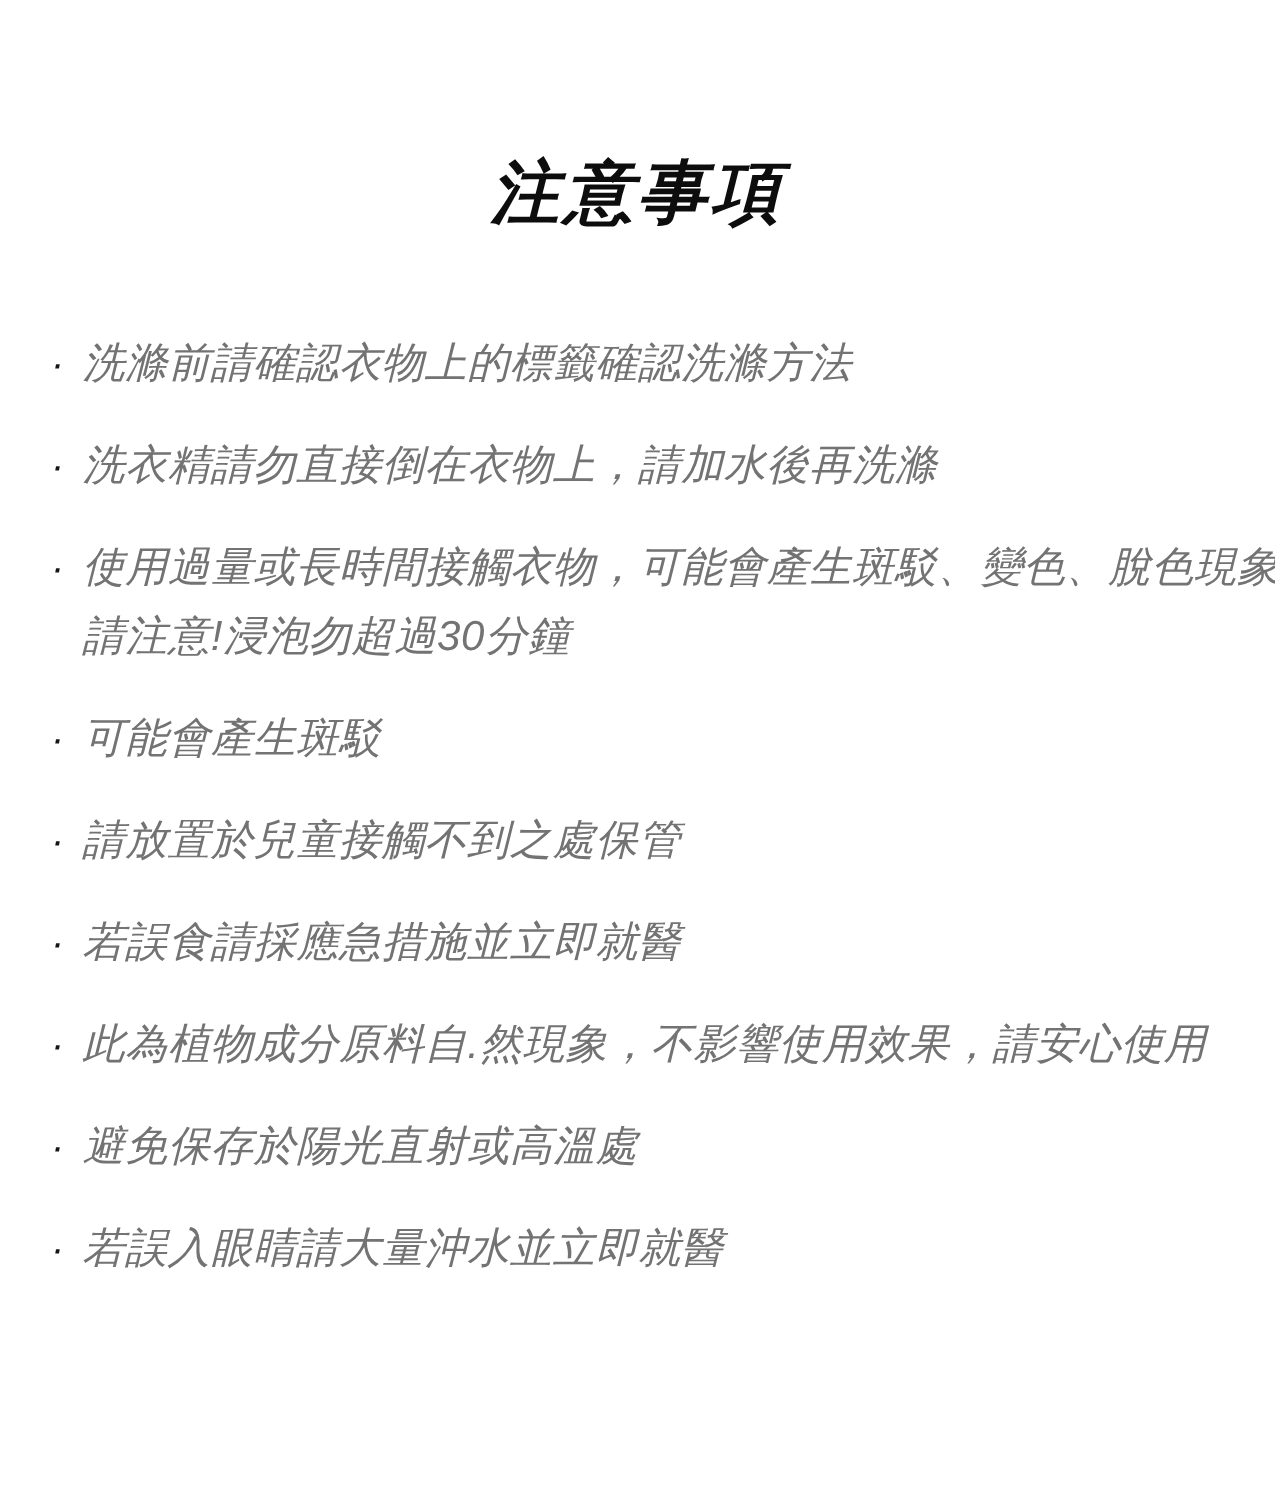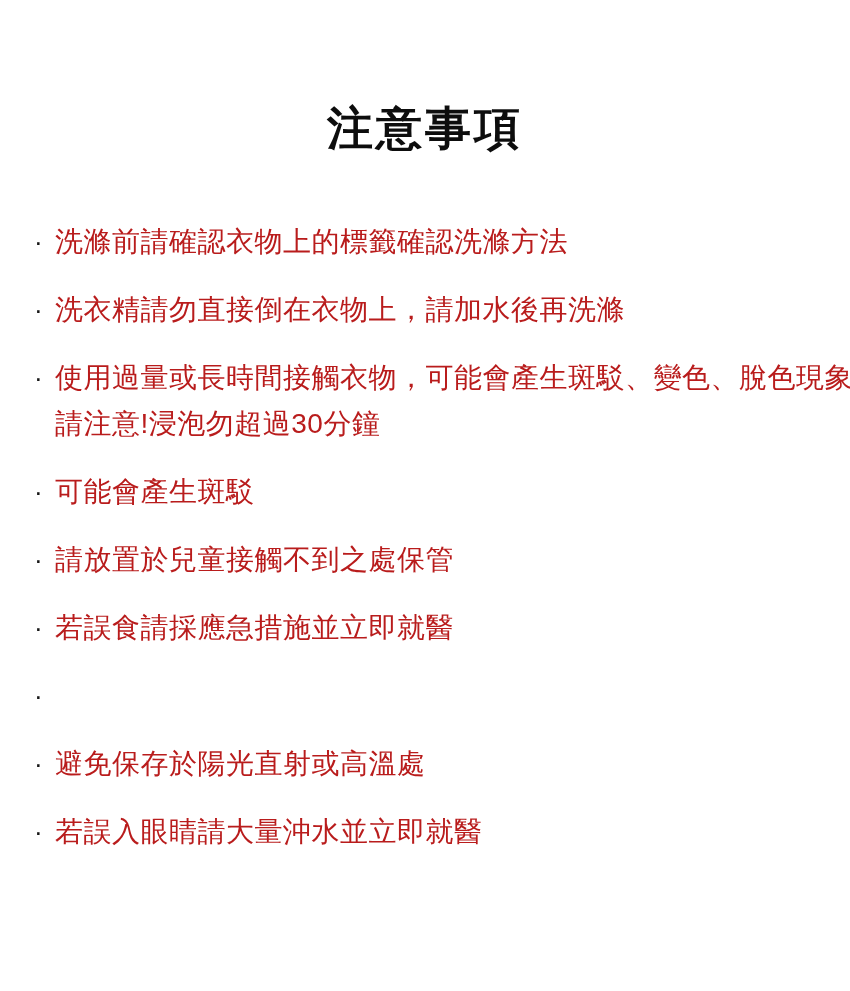--- a/index.html
+++ b/index.html
@@ -9,20 +9,21 @@
     height: 991px;
     font-family: "Liberation Sans", "DejaVu Sans", sans-serif;
     color: #161616;
   }
   .page {
     position: relative;
     width: 850px;
     height: 991px;
     background: #ffffff;
     overflow: hidden;
+    font-style: italic;
   }
   .title {
     margin-top: 97px;
     text-align: center;
     font-size: 46px;
     font-weight: 700;
     letter-spacing: 3px;
     line-height: 1.35;
     color: #0d0d0d;
   }
@@ -41,21 +42,21 @@
     width: 21px;
     font-size: 26px;
     line-height: 46px;
     color: #161616;
   }
   .note-text {
     flex: 1 1 auto;
     font-size: 28px;
     line-height: 46px;
     letter-spacing: 0.5px;
-    color: #b91c1c;
+    color: #737373;
   }
   .note-line { white-space: nowrap; }
 </style>
 </head>
 <body>
 
 <div class="page">
 
   <h1 class="title">注意事項</h1>
 
@@ -100,20 +101,21 @@
     <div class="note-item">
       <span class="bullet">·</span>
       <div class="note-text">
         <div class="note-line">若誤食請採應急措施並立即就醫</div>
       </div>
     </div>
 
     <div class="note-item">
       <span class="bullet">·</span>
       <div class="note-text">
+        <div class="note-line">此為植物成分原料自.然現象，不影響使用效果，請安心使用</div>
       </div>
     </div>
 
     <div class="note-item">
       <span class="bullet">·</span>
       <div class="note-text">
         <div class="note-line">避免保存於陽光直射或高溫處</div>
       </div>
     </div>
 

